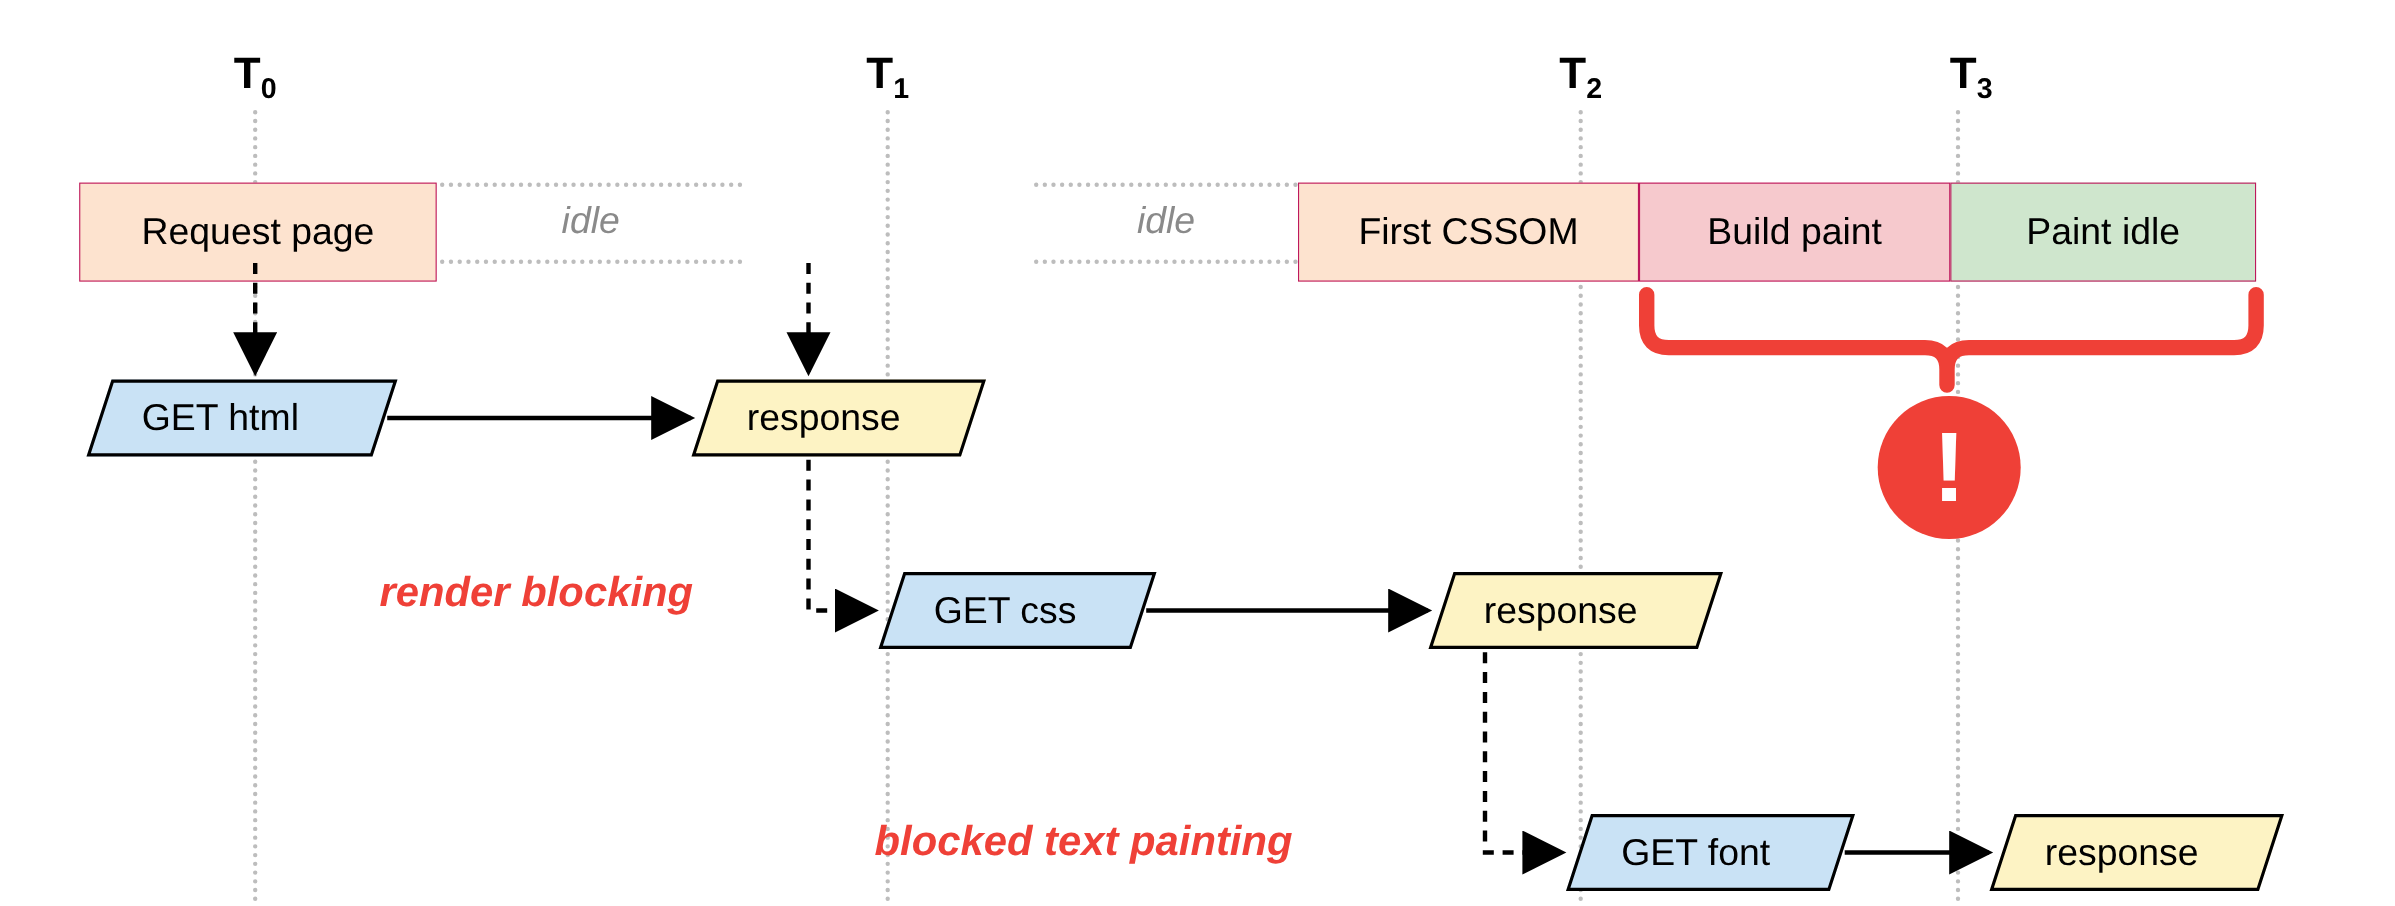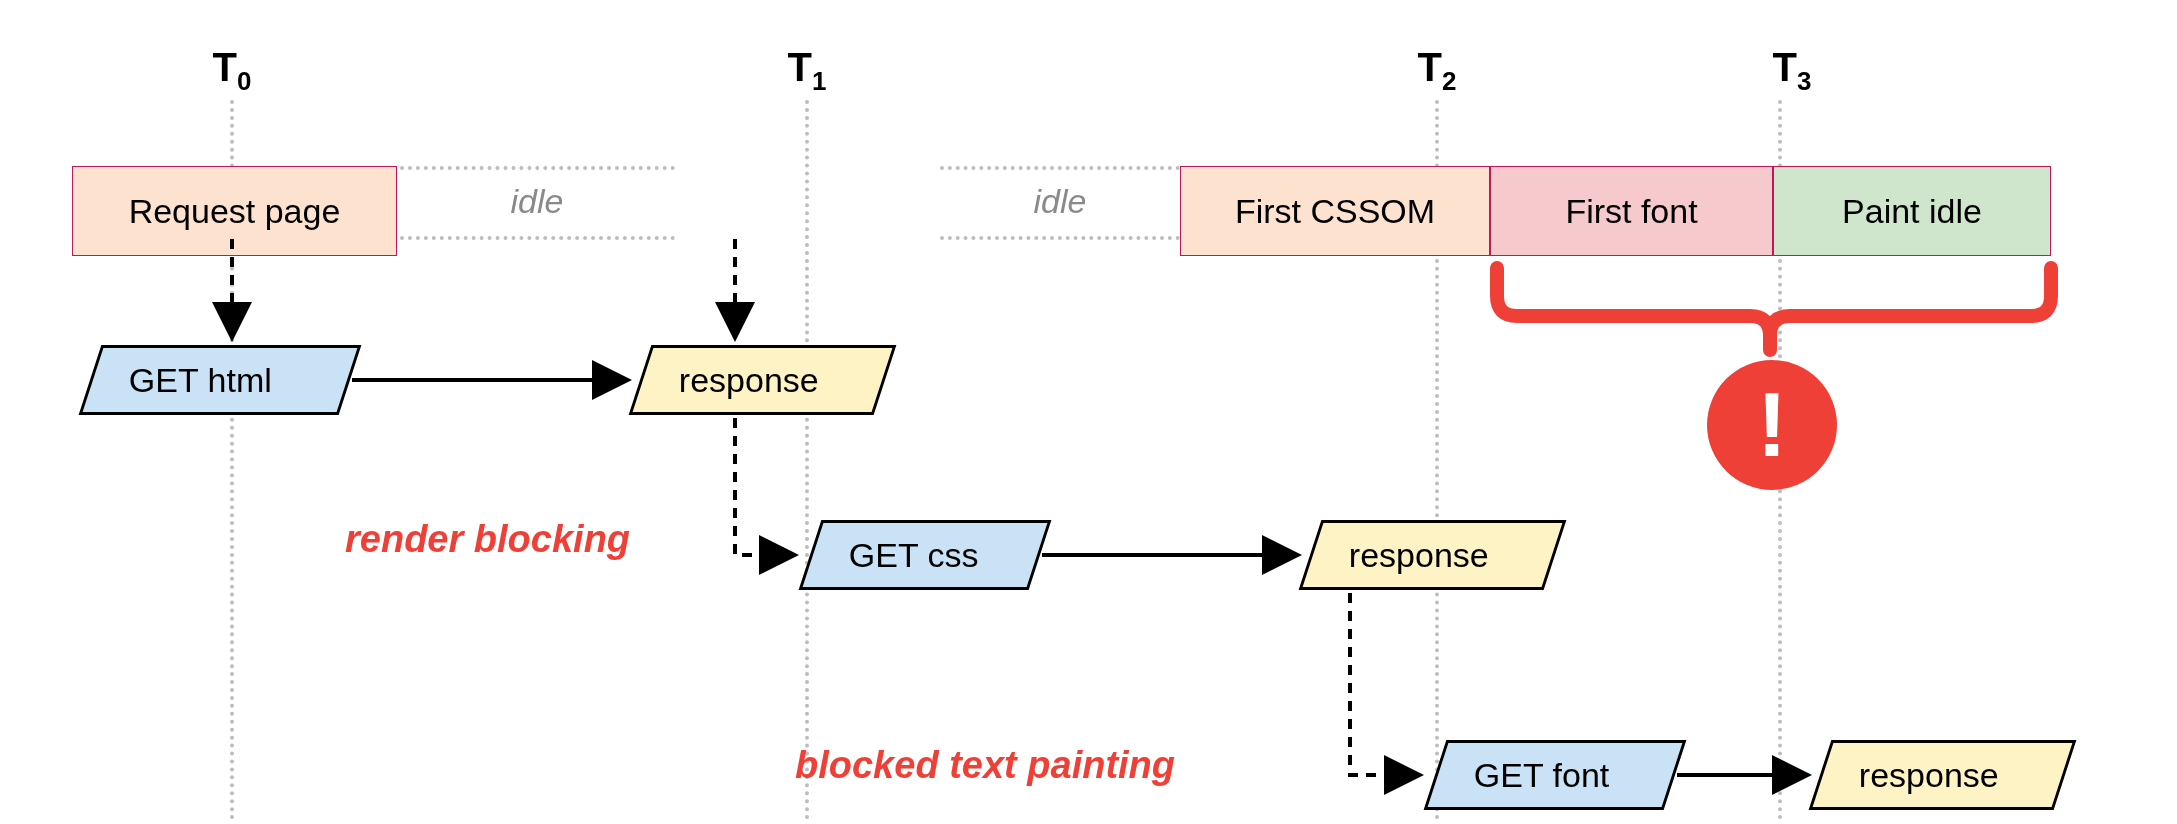--- a/index.html
+++ b/index.html
@@ -123,21 +123,21 @@
   </div>
   <div class="tlabel" style="left:1417px; top:25px;">
     <span>T</span><sub>2</sub>
   </div>
   <div class="tlabel" style="left:1760px; top:25px;margin-left:12px;">
     <span>T</span><sub>3</sub>
   </div>
 
   <div class="box box-peach" style="left:52px; width:325px; top:146px;">Request page</div>
   <div class="box box-peach" style="left:1160px; width:310px; top:146px;">First CSSOM</div>
-  <div class="box box-pink" style="left:1470px; width:283px; top:146px;">First font</div>
+  <div class="box box-pink" style="left:1470px; width:283px; top:146px;">Build paint</div>
   <div class="box box-green" style="left:1753px; width:278px; top:146px;">Paint idle</div>
 
   <div class="idle" style="left:517px; top:181px;">idle</div>
   <div class="idle" style="left:1040px; top:181px;">idle</div>
 
   <div class="para para-blue" style="left:70px; width:260px; top:325px;">
       <span>GET html</span>
     </div>
   <div class="para para-yellow" style="left:620px; width:245px; top:325px;">
       <span>response</span>

